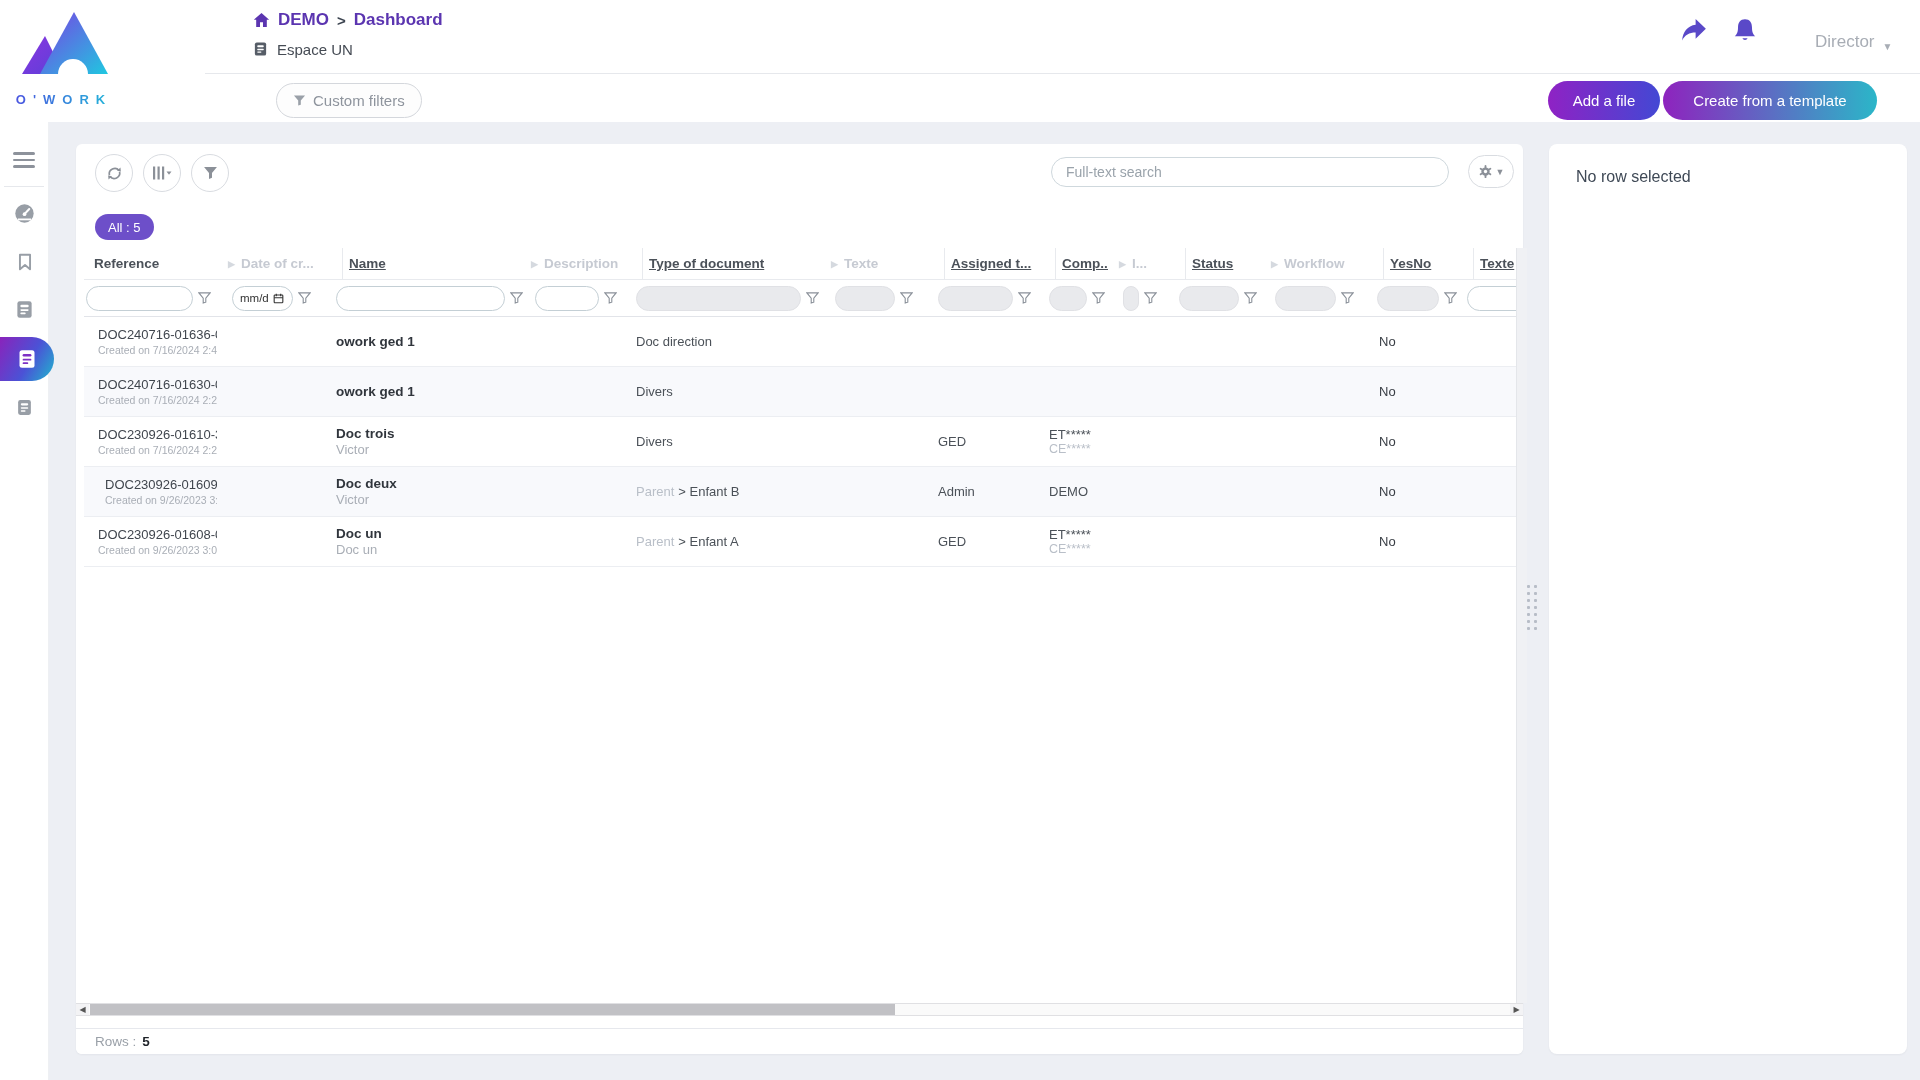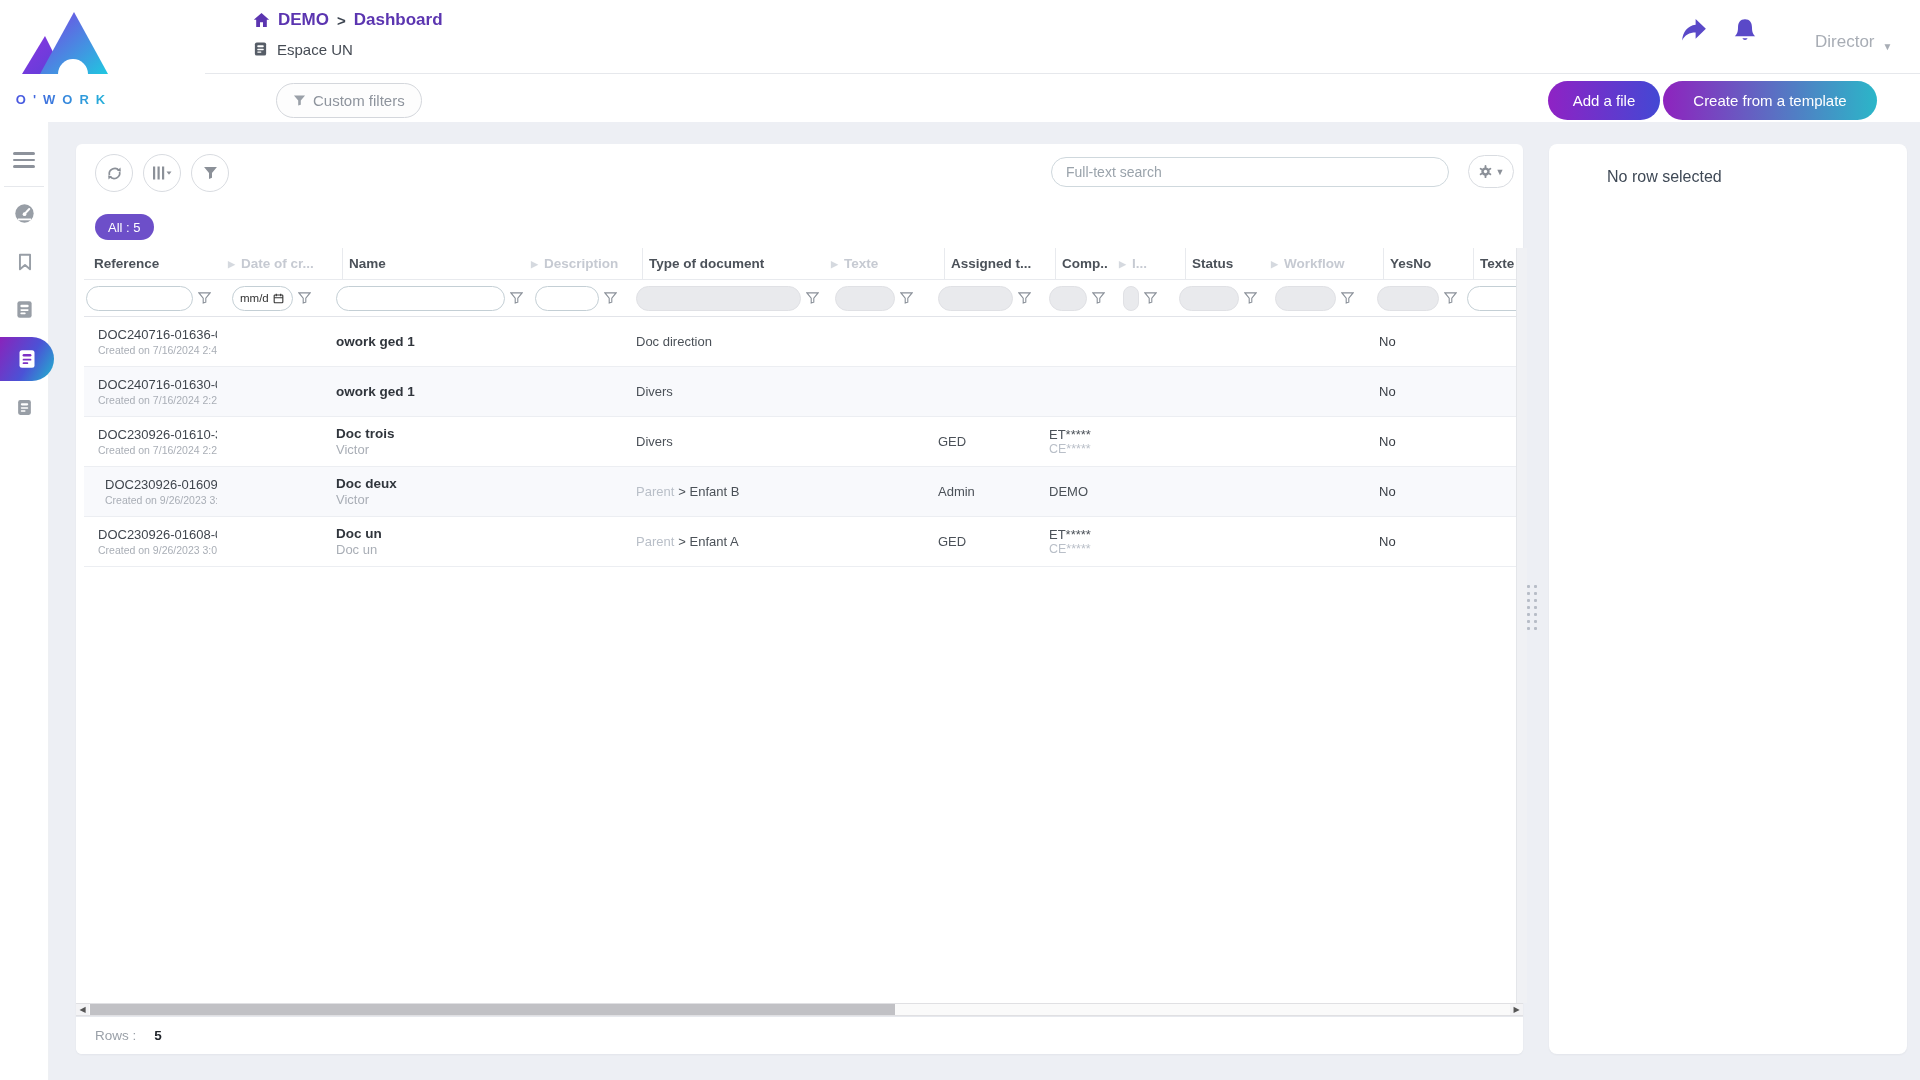--- a/index.html
+++ b/index.html
@@ -62,21 +62,21 @@
     background:#6d4fc9; color:#fff; font-size:13px; display:flex; align-items:center; cursor:pointer; }
 
   .gridwrap { position:absolute; left:8px; right:0; top:104px; bottom:51px; overflow:hidden; }
   .grow { display:grid;
     grid-template-columns:133px 117px 186px 114px 186px 116px 111px 61px 69px 83px 115px 90px 200px;
     align-items:center; }
   .hrow { height:32px; border-bottom:1px solid #e8eaee; }
   .hcell { font-size:13.5px; font-weight:bold; color:#4b5159; white-space:nowrap; overflow:hidden;
     padding-left:2px; display:flex; align-items:center; height:100%; cursor:pointer;margin-left:8px; }
   .hcell.muted { color:#c6cad2; }
-  .hcell.sep { border-left:1px solid #e8eaee; padding-left:6px; }
+  .hcell.sep { border-left:1px solid #e8eaee; padding-left:6px;text-decoration:underline; }
   .hcaret { color:#d5d9df; font-size:9px; margin:0 6px 0 1px; }
 
   .frow { height:37px; border-bottom:1px solid #e2e4e9; }
   .fcell { display:flex; align-items:center; gap:5px; padding-left:2px; }
   .fcell.muted { padding-left:15px; }
   .pill { height:25px; border:1px solid #c4cfd5; border-radius:13px; background:#fff; outline:none;
     padding:0 8px; font-size:12px; font-family:inherit; color:#444; }
   .pill.gray { background:#e9eaed; border:1px solid #e0e1e5; }
   .datepill { height:25px; border:1px solid #c4cfd5; border-radius:13px; background:#fff;
     display:flex; align-items:center; gap:4px; padding:0 7px; font-size:11.5px; color:#333; cursor:pointer; }
@@ -100,28 +100,28 @@
 
   .vtrack { position:absolute; left:1440px; top:104px; width:11px; height:755px;
     background:#f0f1f4; border-left:1px solid #e4e6ea; z-index:2; }
 
   .hscroll { position:absolute; left:0; right:0; bottom:38px; height:13px; background:#fafafa;
     border-top:1px solid #e0e0e3; border-bottom:1px solid #e0e0e3; }
   .harrow { position:absolute; top:0; width:13px; height:11px; display:flex; align-items:center;
     justify-content:center; font-size:8px; color:#555; background:#f3f3f5; cursor:pointer; }
   .hthumb { position:absolute; left:14px; top:0; width:805px; height:11px; background:#c1c1c5; cursor:grab; }
 
-  .pfooter { position:absolute; left:0; right:0; bottom:0; height:38px; border-top:1px solid #e6e8ed;
-    display:flex; align-items:center; padding-left:19px; gap:18px; border-radius:0 0 6px 6px; background:#fff; }
+  .pfooter { position:absolute; left:0; right:0; bottom:0; height:26px; border-top:1px solid #e6e8ed;
+    display:flex; align-items:center; padding-left:19px; gap:6px; border-radius:0 0 6px 6px; background:#fff; }
   .rows-label { font-size:13.5px; color:#9aa0a8; }
   .rows-count { font-size:13.5px; font-weight:bold; color:#1f2329; }
 
   
   .detail { position:absolute; left:1549px; top:144px; width:358px; height:910px; background:#fff;
-    border-radius:8px; box-shadow:0 1px 2px rgba(30,40,60,.05);padding-left:31px; }
+    border-radius:8px; box-shadow:0 1px 2px rgba(30,40,60,.05); }
   .empty-text { padding:24px 0 0 27px; font-size:16px; color:#3f4956; }
   .gutter { position:absolute; left:1527px; top:585px; width:13px; height:52px;
     display:grid; grid-template-columns:repeat(2,3px); grid-auto-rows:3px; gap:4px; cursor:col-resize; }
   .gutter i { background:#b7bdc7; border-radius:1px; }
 </style>
 </head>
 <body>
 
 <header class="topbar">
   <div class="logo">

